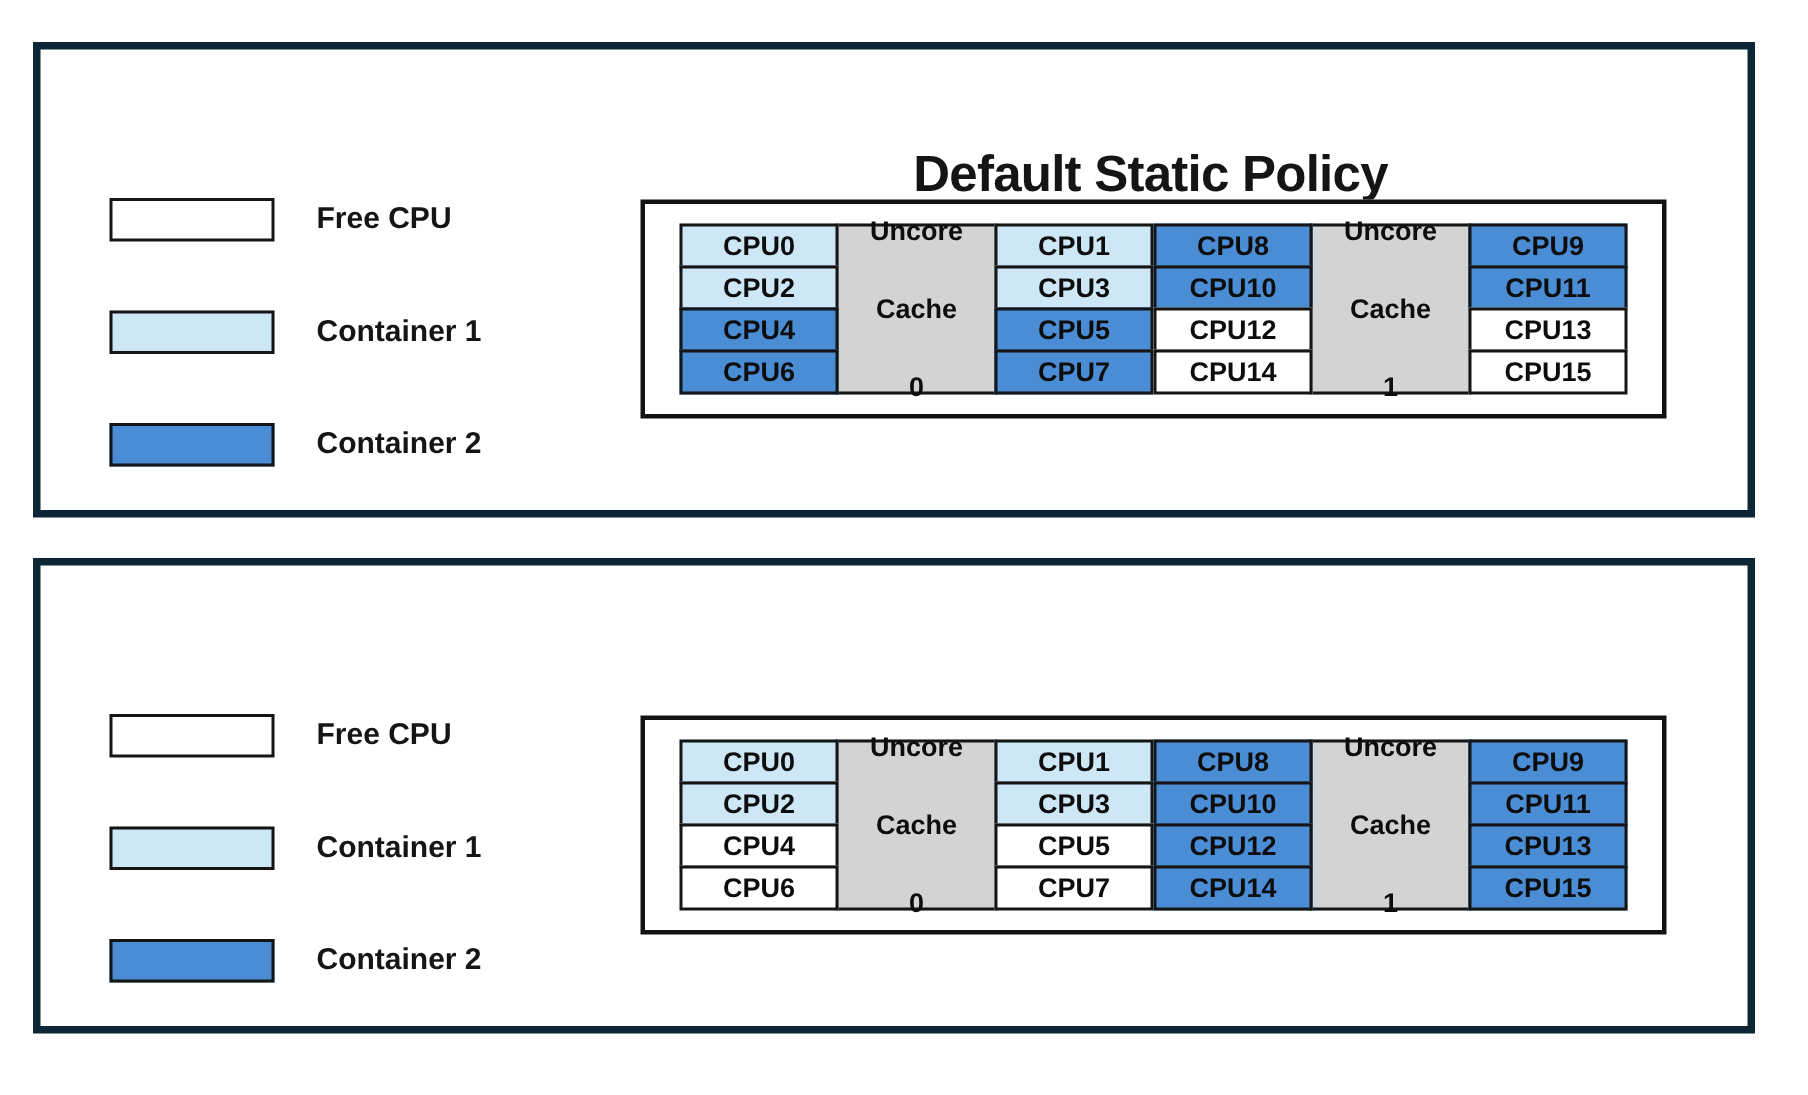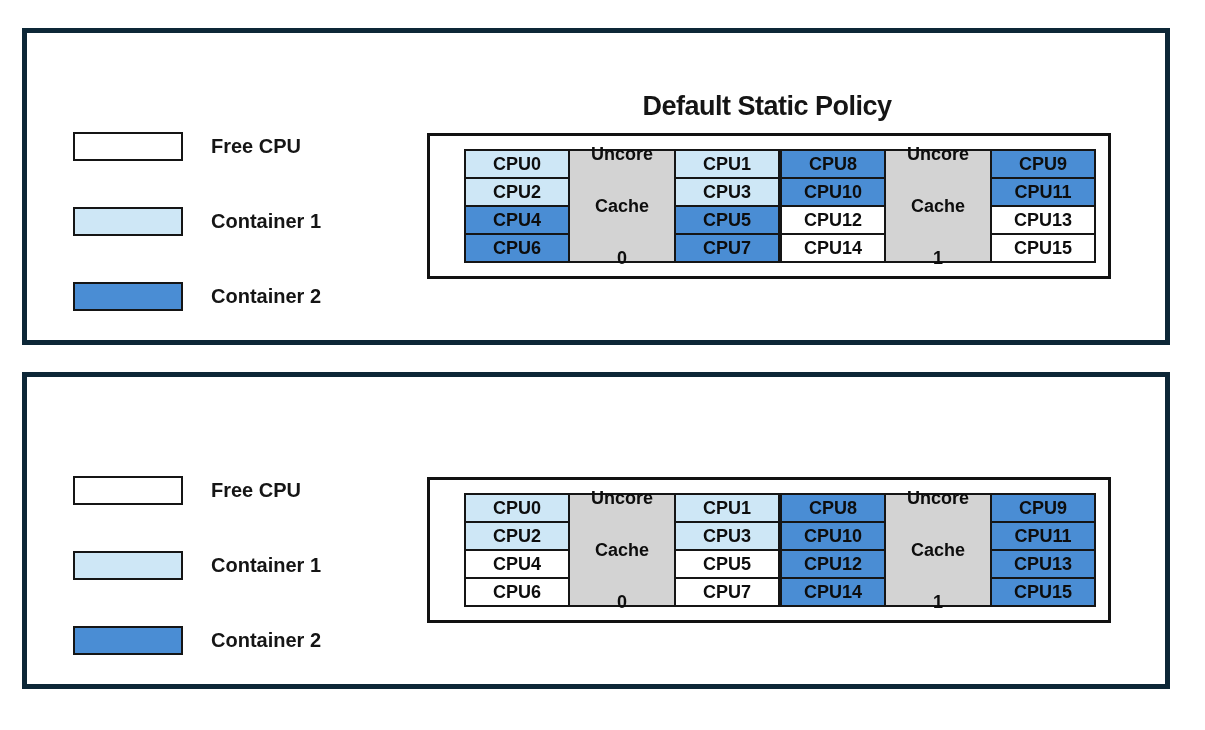--- a/index.html
+++ b/index.html
@@ -18,21 +18,21 @@
     height: 317px;
     border: 5px solid var(--frame, #0d2737);
     background: #ffffff;
   }
   #panel-0 { top: 28px; }
   #panel-1 { top: 372px; }
   .title {
     position: absolute;
     left: 340px; top: 36px; width: 800px;
     text-align: center;
-    font-size: 27px;
+    font-size: 34px;
     font-weight: 700;
     letter-spacing: -0.5px;
     color: #151515;
     white-space: nowrap;
   }
   .legend {
     position: absolute;
     left: 46px; top: 99px;
     display: flex;
     flex-direction: column;
@@ -51,21 +51,21 @@
     color: #151515;
     white-space: nowrap;
   }
   .diagram {
     position: absolute;
     left: 400px; top: 100px;
     width: 684px; height: 146px;
     border: 3px solid #121212;
     background: #ffffff;
     display: flex;
-    justify-content: flex-end;
+    justify-content: center;
     align-items: center;
     padding: 0 12px;
   }
   .block { display: flex; align-items: center; }
   .cpu-col { display: flex; flex-direction: column; position: relative; z-index: 1; }
   .cpu-cell {
     width: 106px; height: 30px;
     border: 2px solid #151515;
     display: flex; align-items: center; justify-content: center;
     font-size: 18px; font-weight: 700; color: #0d0d0d;

